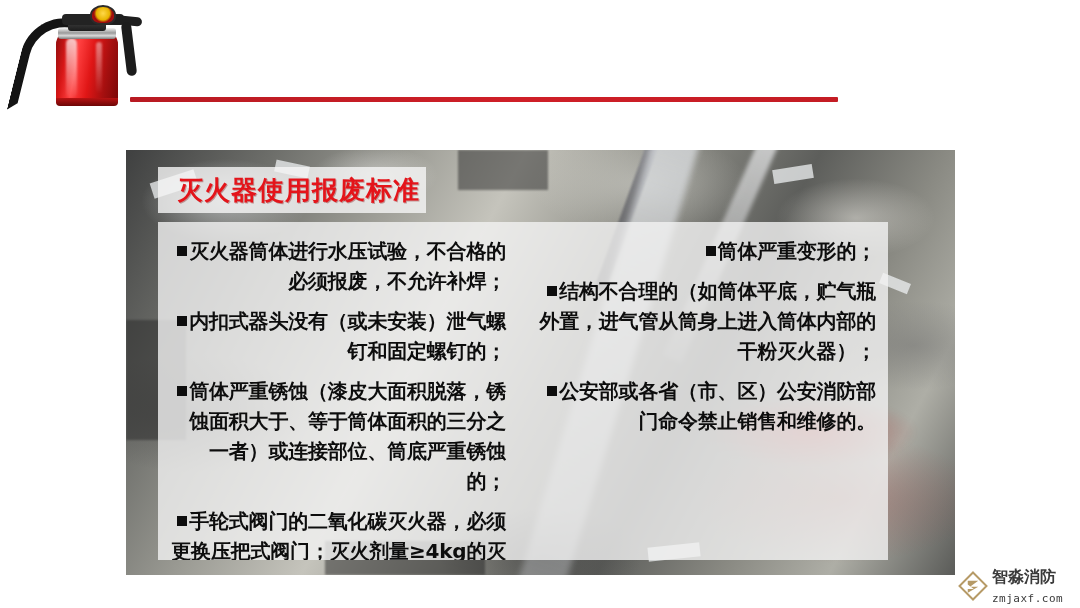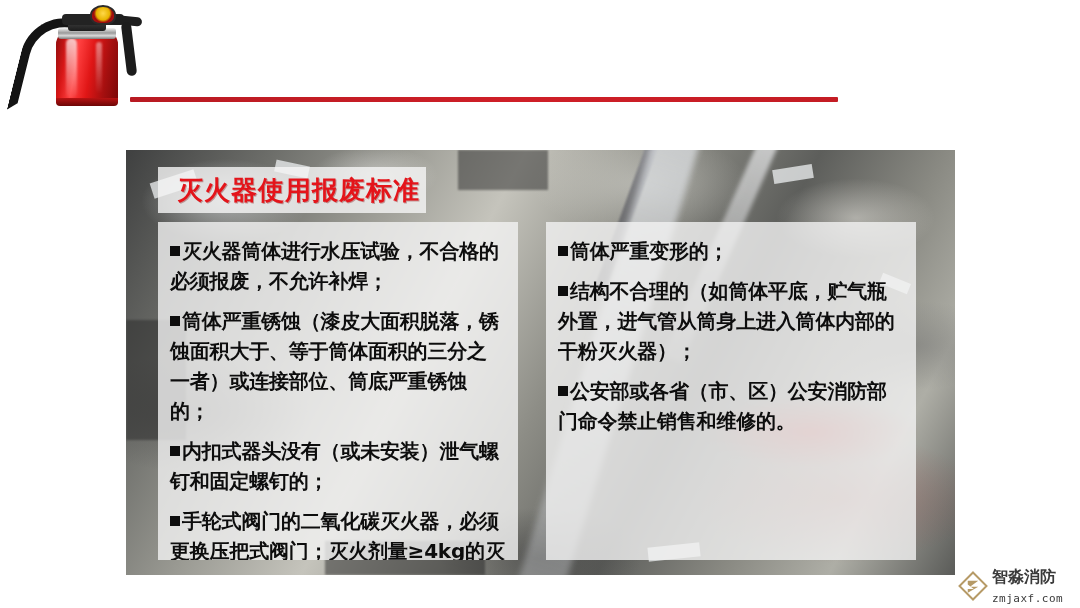--- a/index.html
+++ b/index.html
@@ -155,28 +155,29 @@
 
   
   .col{
     position:absolute;top:222px;height:338px;
     background:rgba(243,243,243,.80);
     box-sizing:border-box;
     padding:14px 12px 8px 12px;
     overflow:hidden;
   }
   .col-left{left:158px;width:360px;}
-  .col-right{left:546px;width:370px;}
+  .col-right{left:518px;width:370px;}
 
   .bullet{
     font-size:20px;line-height:30px;color:#0d0d0d;font-weight:bold;
     margin-bottom:10px;
     font-family:"DejaVu Sans","Liberation Sans",sans-serif;
     letter-spacing:-.2px;
     text-indent:0;
+    text-align:right;
   }
   .bullet:last-child{margin-bottom:0;}
   .bullet .sq{
     display:inline-block;width:10px;height:10px;background:#0d0d0d;
     margin-right:2px;vertical-align:2px;
   }
 
   
   .watermark{
     position:absolute;left:958px;top:567px;width:118px;height:38px;
@@ -238,24 +239,24 @@
 
   <div class="callout-title">
     <div class="callout-title-text">灭火器使用报废标准</div>
   </div>
 
   <div class="col col-left">
     <div class="bullet">
       <span class="sq"></span><span>灭火器筒体进行水压试验，不合格的必须报废，不允许补焊；</span>
     </div>
     <div class="bullet">
+      <span class="sq"></span><span>内扣式器头没有（或未安装）泄气螺钉和固定螺钉的；</span>
+    </div>
+    <div class="bullet">
       <span class="sq"></span><span>筒体严重锈蚀（漆皮大面积脱落，锈蚀面积大于、等于筒体面积的三分之一者）或连接部位、筒底严重锈蚀的；</span>
-    </div>
-    <div class="bullet">
-      <span class="sq"></span><span>内扣式器头没有（或未安装）泄气螺钉和固定螺钉的；</span>
     </div>
     <div class="bullet">
       <span class="sq"></span><span>手轮式阀门的二氧化碳灭火器，必须更换压把式阀门；灭火剂量≥4kg的灭火器；</span>
     </div>
   </div>
 
   <div class="col col-right">
     <div class="bullet">
       <span class="sq"></span><span>筒体严重变形的；</span>
     </div>

